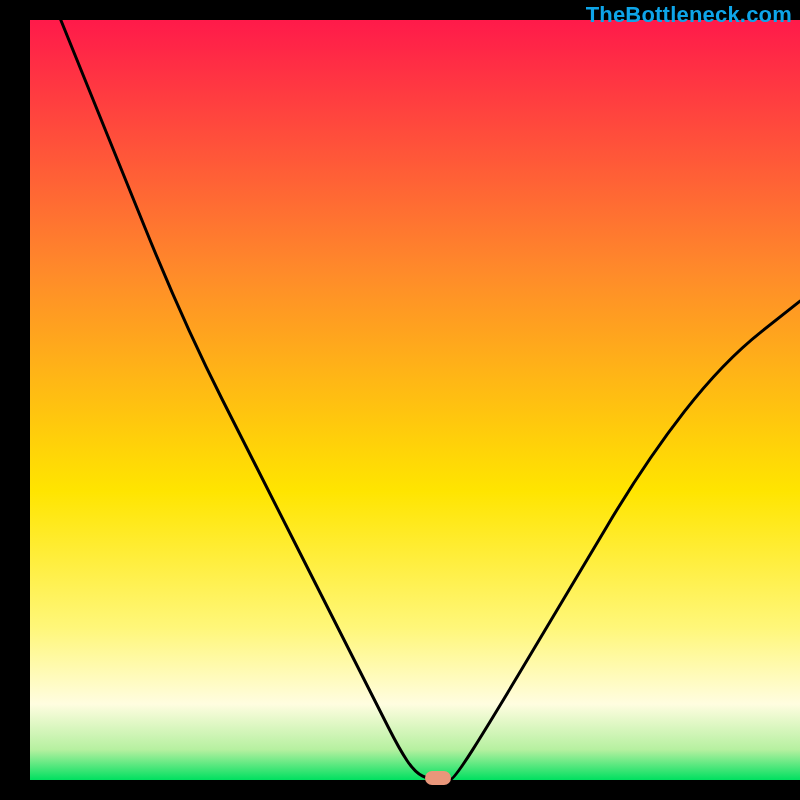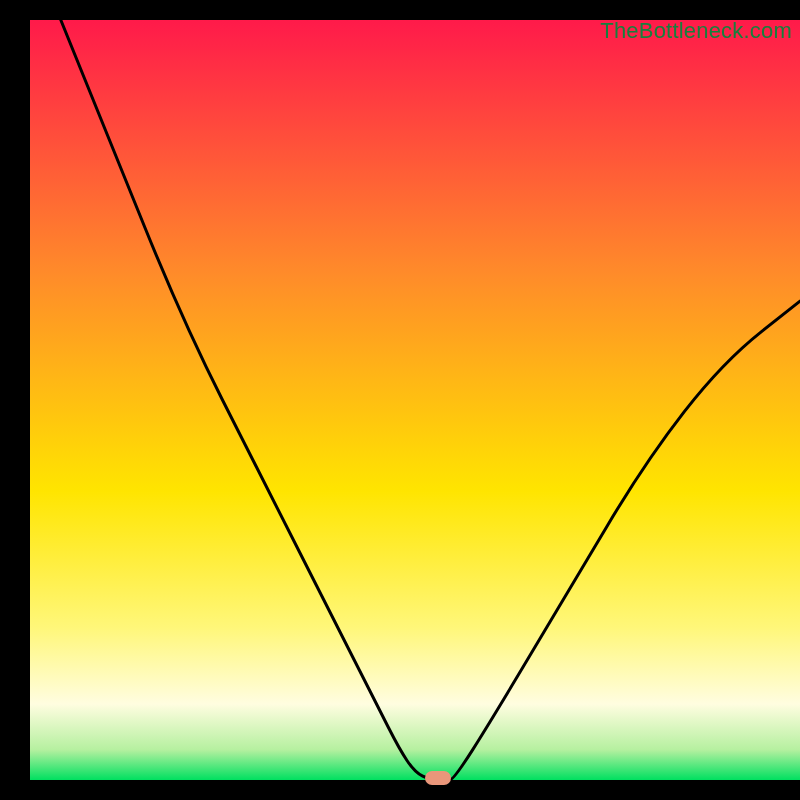--- a/index.html
+++ b/index.html
@@ -14,25 +14,25 @@
   .canvas-wrap {
     position: relative;
     width: 800px;
     height: 800px;
   }
   svg {
     display: block;
   }
   .watermark {
     position: absolute;
-    top: 18px;
+    top: 2px;
     right: 8px;
-    color: #15803d;
+    color: #0ea5e9;
     font-size: 22px;
-    font-weight: 400;
+    font-weight: 700;
     letter-spacing: 0.2px;
     user-select: none;
   }
   .min-marker {
     position: absolute;
     width: 26px;
     height: 14px;
     background: #e9967a;
     border-radius: 7px;
   }

